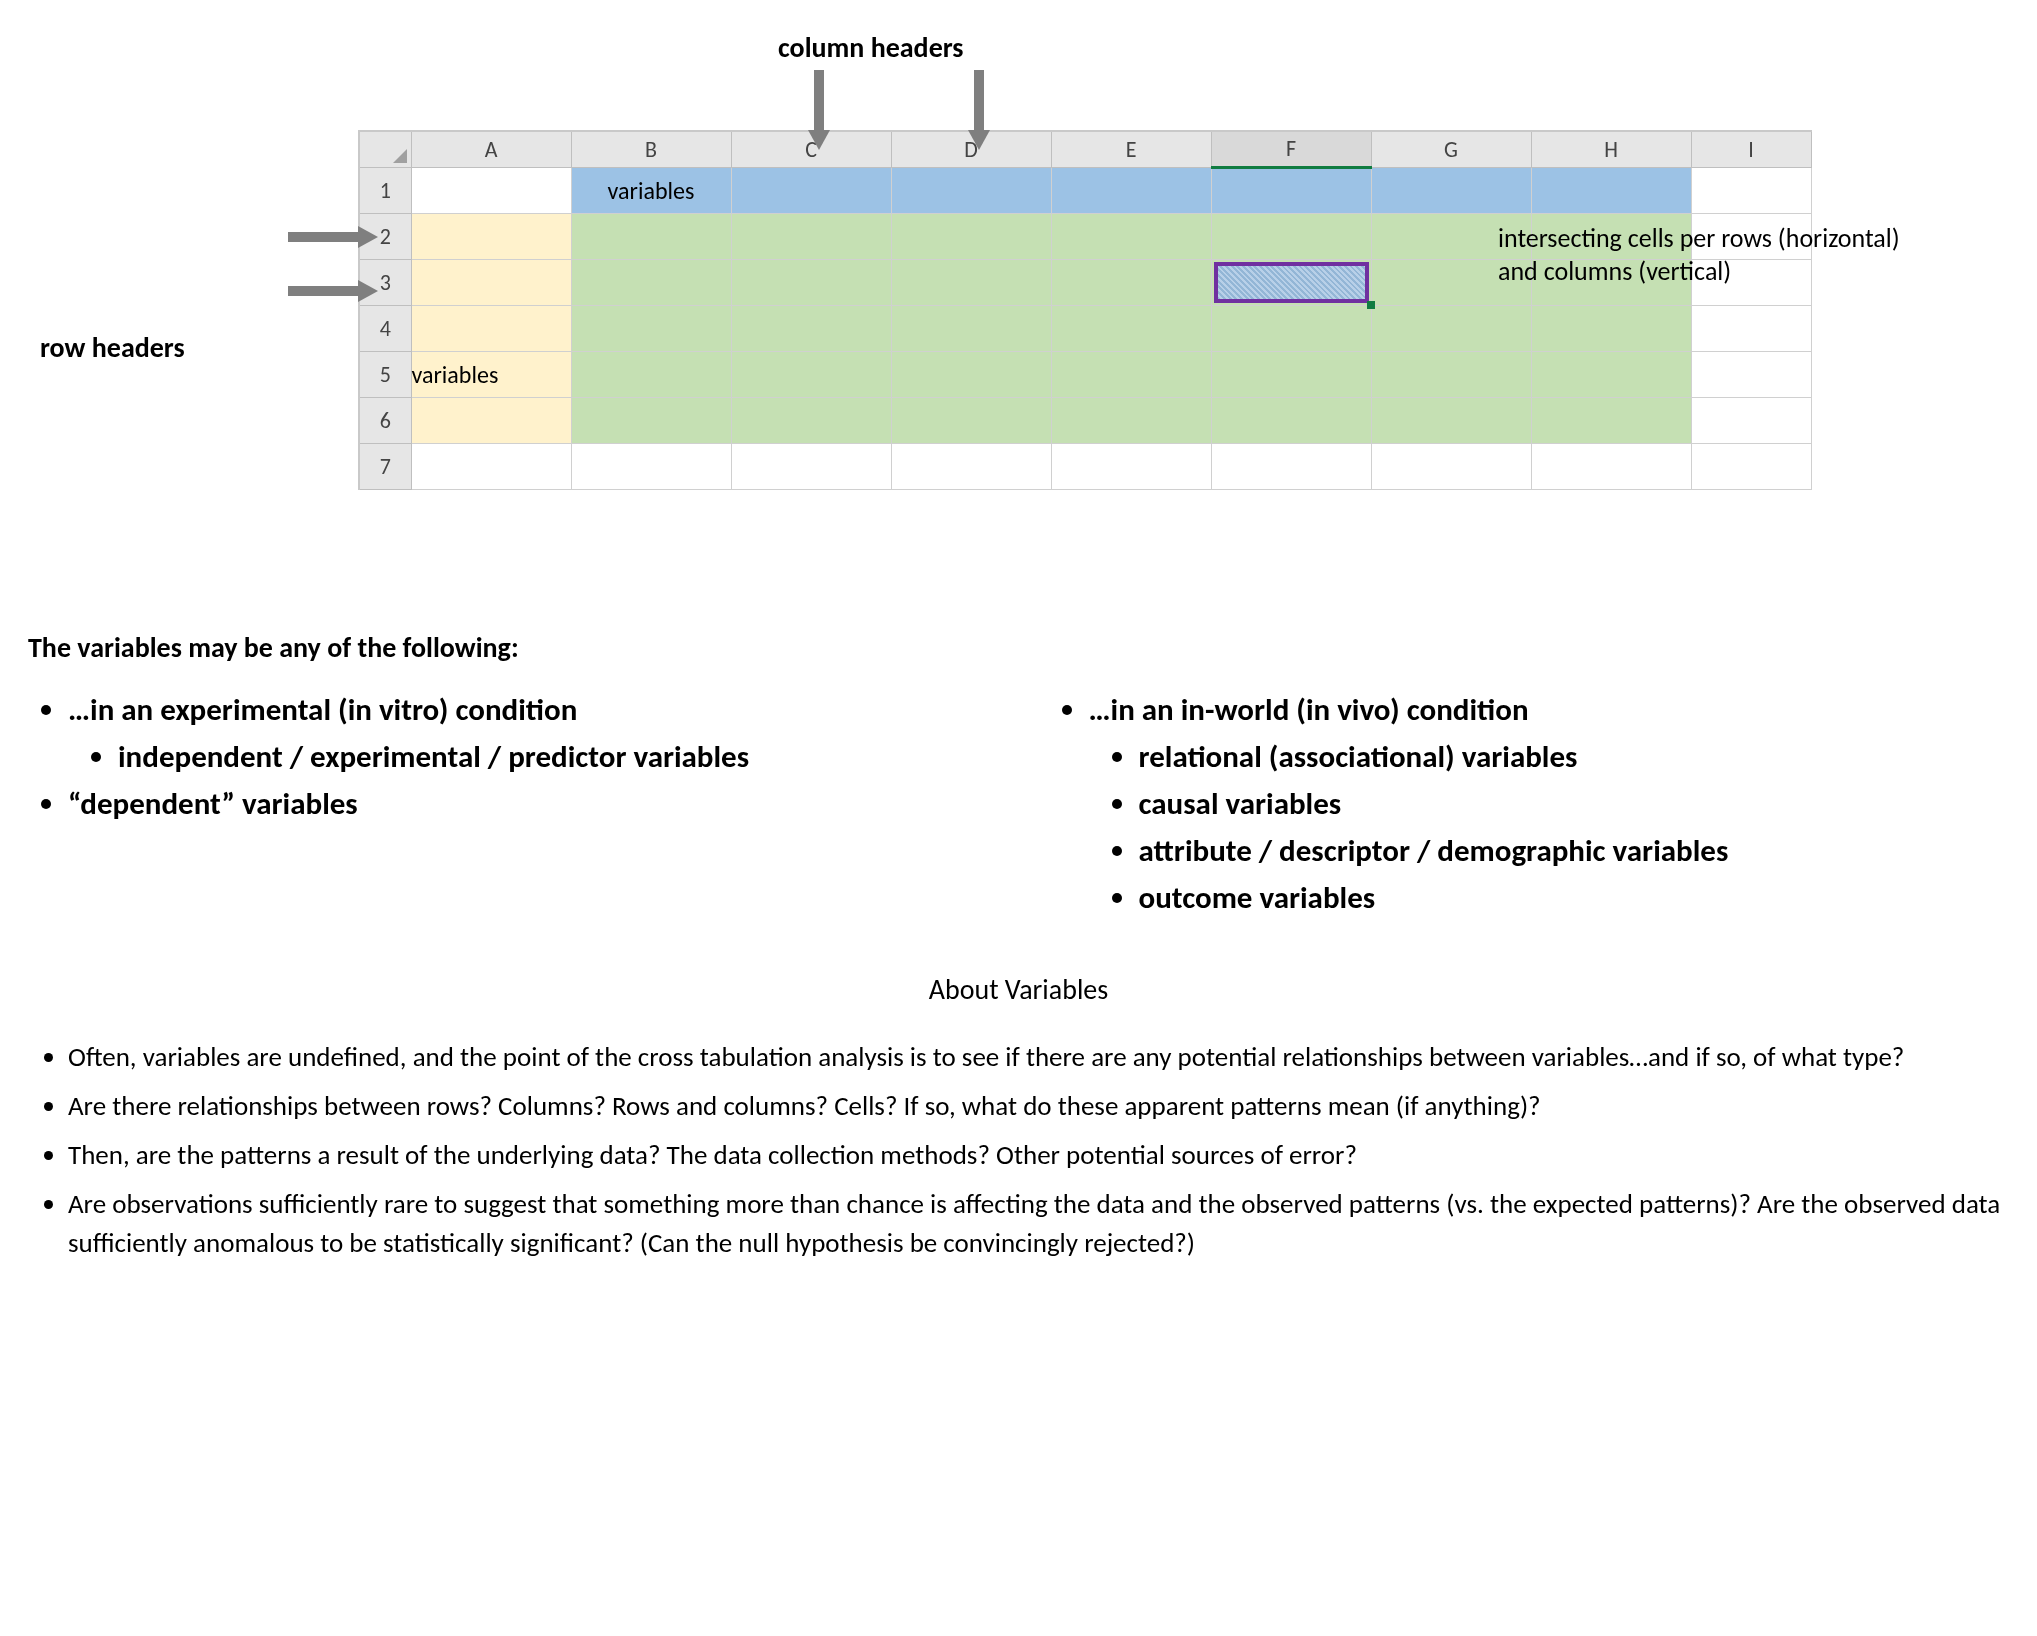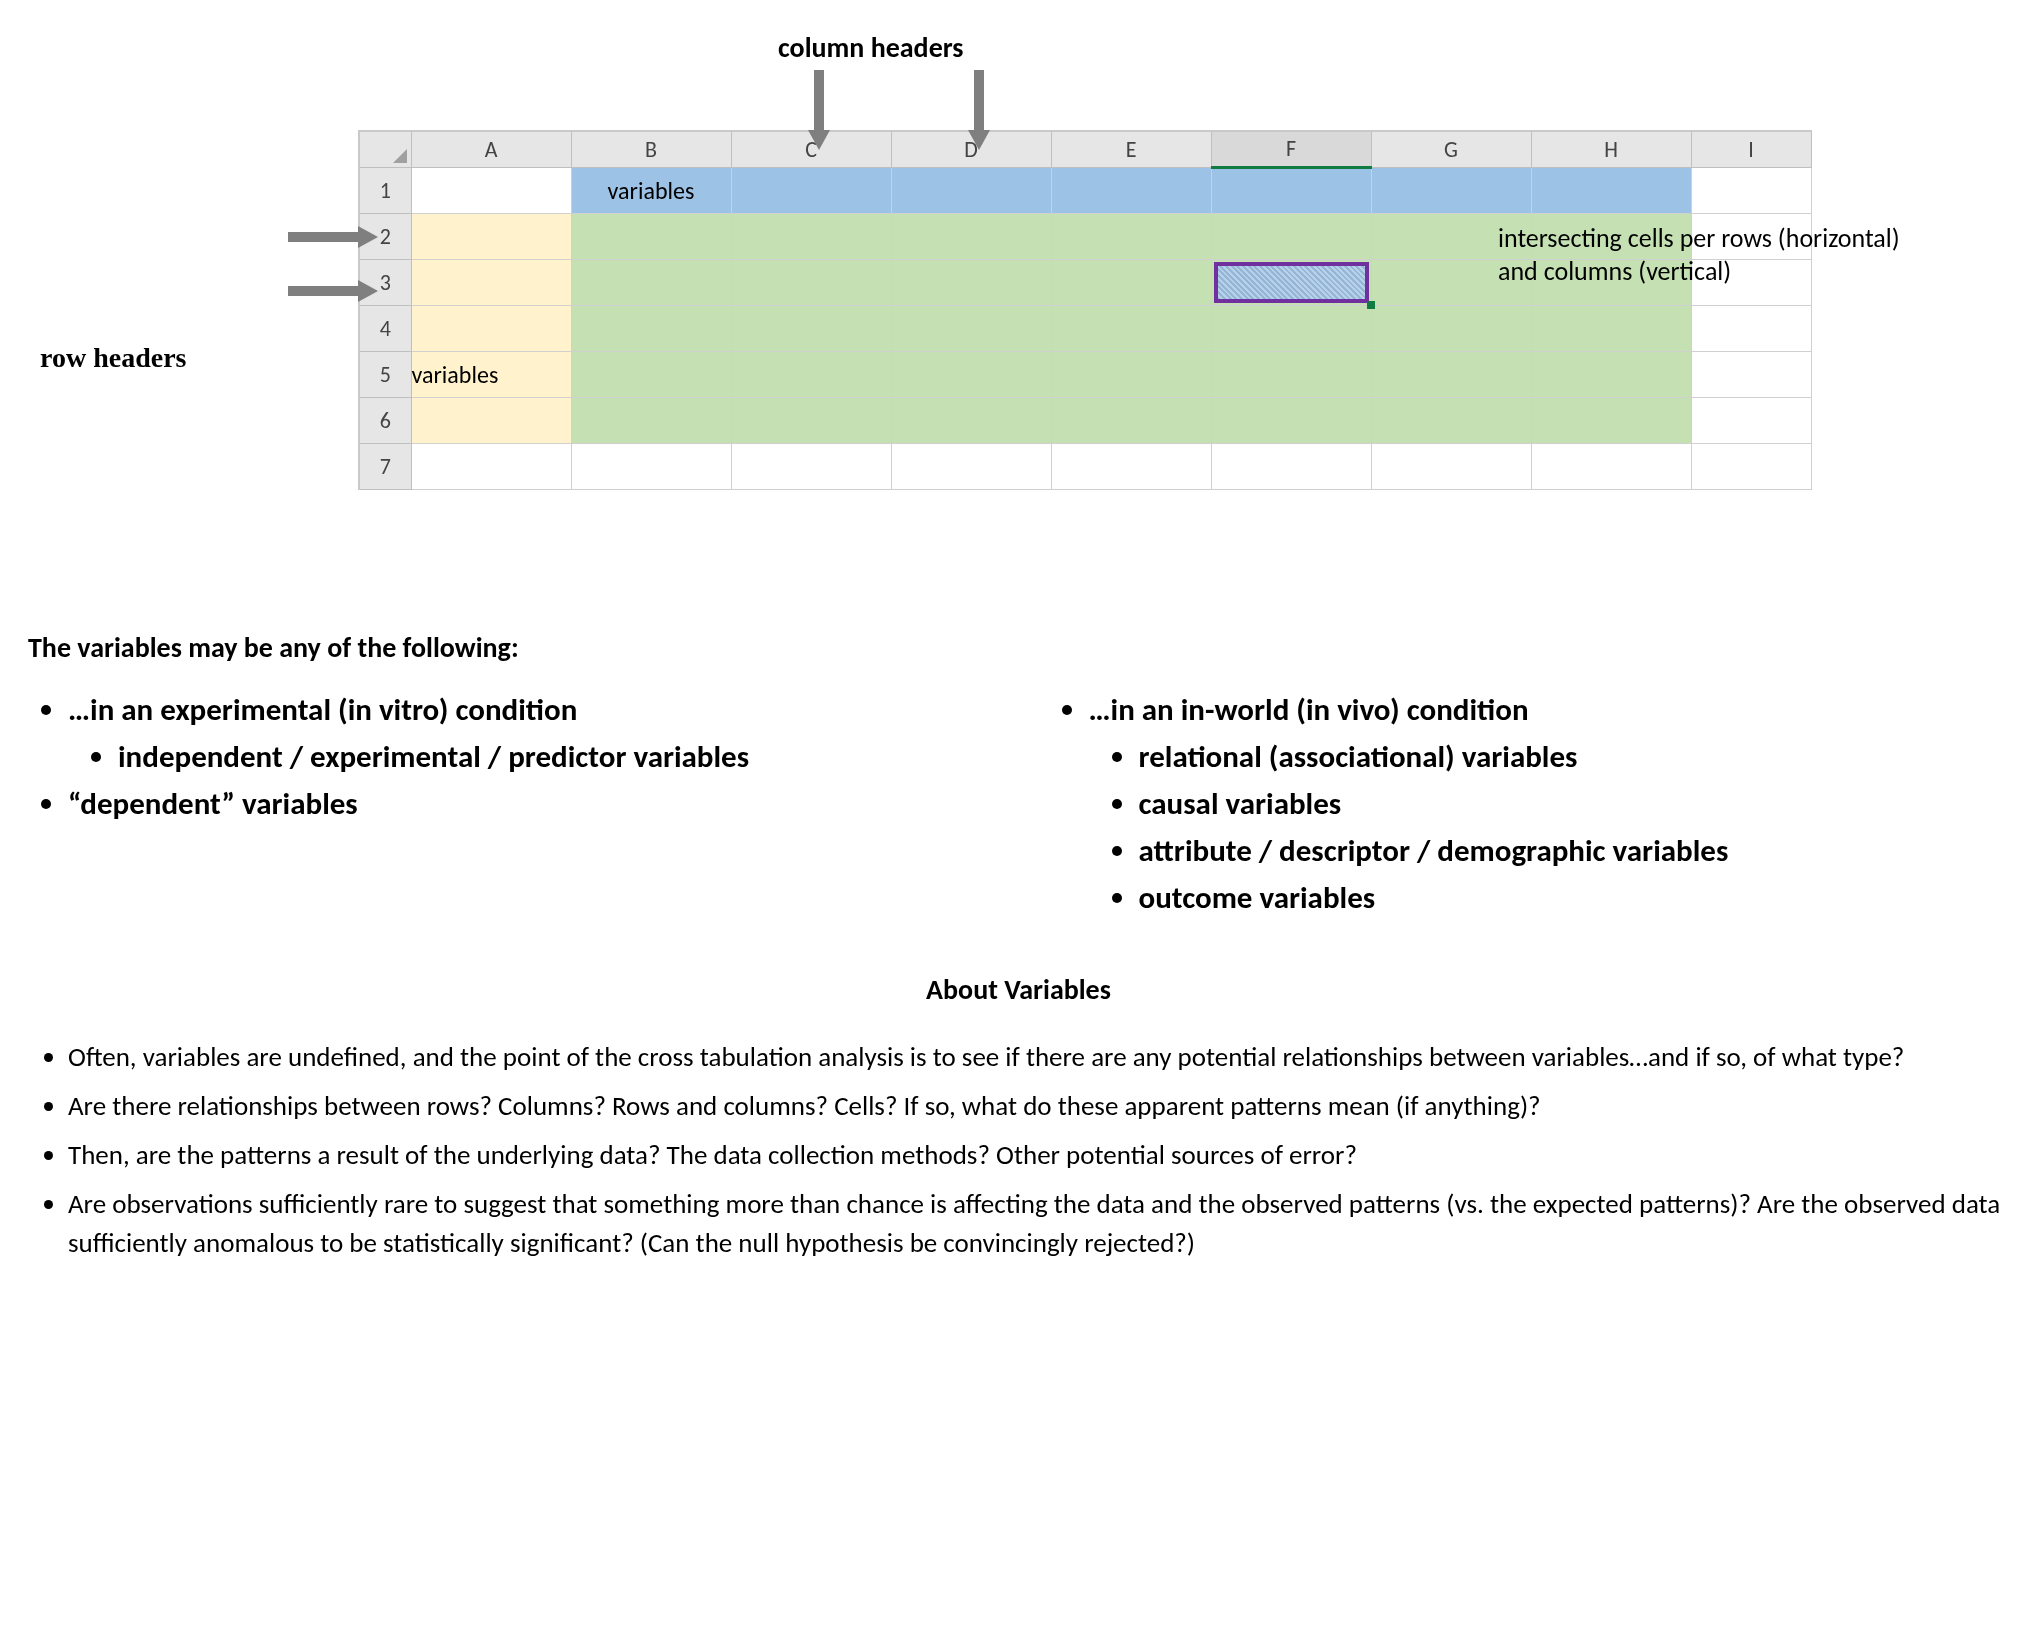--- a/index.html
+++ b/index.html
@@ -129,21 +129,21 @@
     font-size: 31px;
     font-weight: bold;
     line-height: 1.45;
   }
   .two-col > div { flex:1; }
   ul.outer { list-style: disc; padding-left: 40px; margin:0;}
   ul.inner { list-style: disc; padding-left: 50px; margin:0;}
   ul.outer > li, ul.inner > li { margin: 2px 0; }
   .section-title {
     text-align:center;
-    font-weight:bold;
+    font-weight:normal;
     font-size:28px;
     margin: 50px 0 30px;
   }
   ul.about {
     font-size:27px;
     font-weight:normal;
     line-height:1.45;
     padding-left:40px;
     margin:0;
   }
@@ -164,21 +164,21 @@
         <polygon points="2,60 24,60 13,80" fill="#7f7f7f"></polygon>
       </svg>
   </div>
   <div class="arrow" style="left:938px; top:40px;">
     <svg width="26" height="80">
         <line x1="13" y1="0" x2="13" y2="62" stroke="#7f7f7f" stroke-width="10"></line>
         <polygon points="2,60 24,60 13,80" fill="#7f7f7f"></polygon>
       </svg>
   </div>
 
-  <div class="rowhdr-label" style="left:12px; top:312px;font-family:Liberation Serif, serif;">row headers</div>
+  <div class="rowhdr-label" style="left:12px; top:300px;">row headers</div>
 
   <div class="arrow" style="left:260px; top:194px;">
     <svg width="90" height="26">
         <line x1="0" y1="13" x2="72" y2="13" stroke="#7f7f7f" stroke-width="10"></line>
         <polygon points="70,2 70,24 90,13" fill="#7f7f7f"></polygon>
       </svg>
   </div>
   <div class="arrow" style="left:260px; top:248px;">
     <svg width="90" height="26">
         <line x1="0" y1="13" x2="72" y2="13" stroke="#7f7f7f" stroke-width="10"></line>

